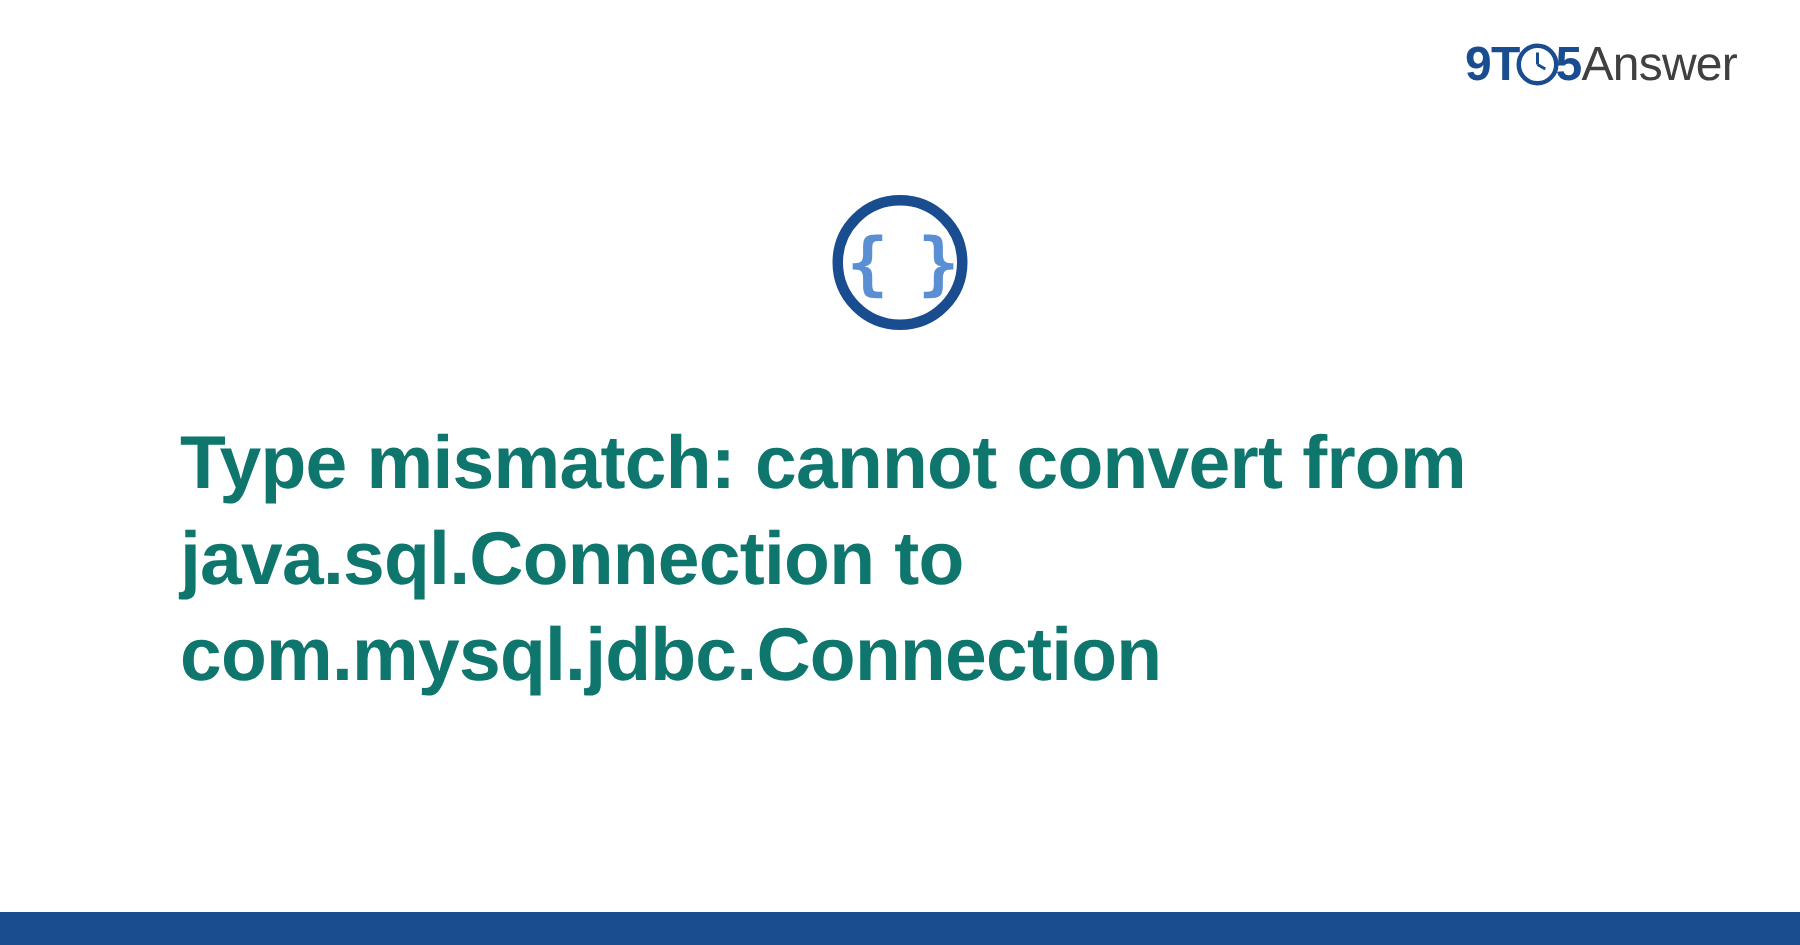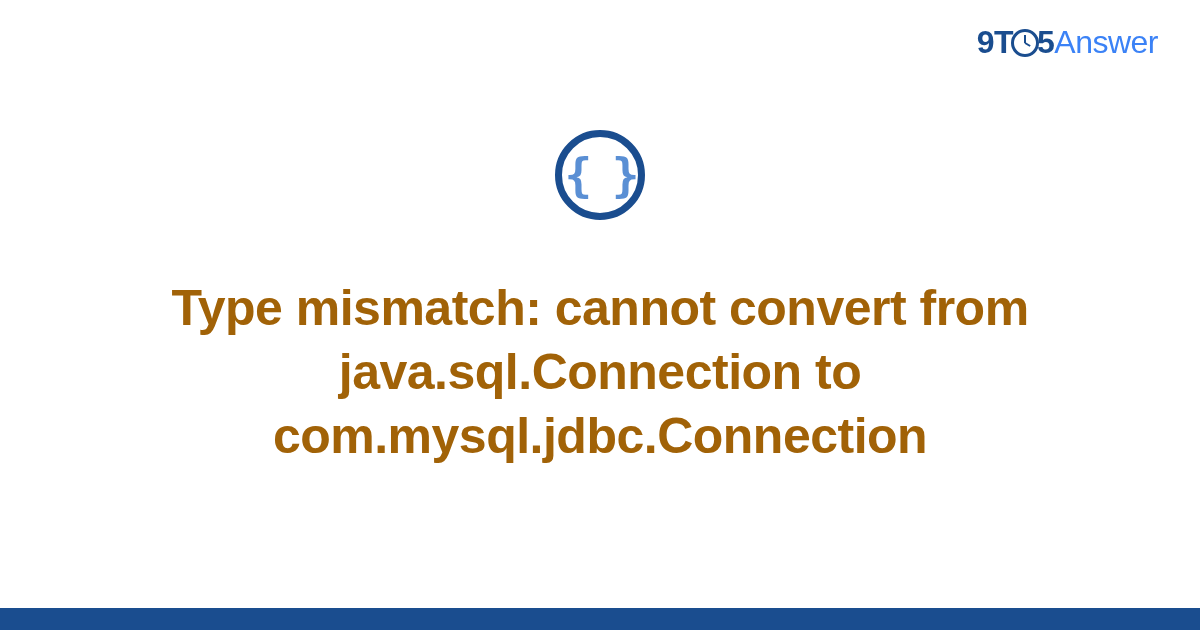--- a/index.html
+++ b/index.html
@@ -59,21 +59,21 @@
       height: 6px;
       background: #1a4d8f;
       transform-origin: bottom center;
       transform: translate(-50%, -100%) rotate(120deg);
     }
     .logo-5 {
       color: #1a4d8f;
       font-weight: 700;
     }
     .logo-answer {
-      color: #3b82f6;
+      color: #404040;
       font-weight: 500;
     }
     .center-content {
       position: absolute;
       top: 130px;
       left: 0;
       right: 0;
       display: flex;
       flex-direction: column;
       align-items: center;
@@ -92,22 +92,22 @@
       font-size: 46px;
       font-weight: 700;
       color: #5a8fd4;
       letter-spacing: -4px;
       line-height: 1;
       font-family: Consolas, Monaco, monospace;
     }
     .title {
       font-size: 50px;
       font-weight: 700;
-      color: #a16207;
-      text-align: center;
+      color: #0f766e;
+      text-align: left;
       line-height: 1.28;
       max-width: 960px;
       letter-spacing: -0.5px;
     }
     .bottom-bar {
       position: absolute;
       bottom: 0;
       left: 0;
       right: 0;
       height: 22px;

